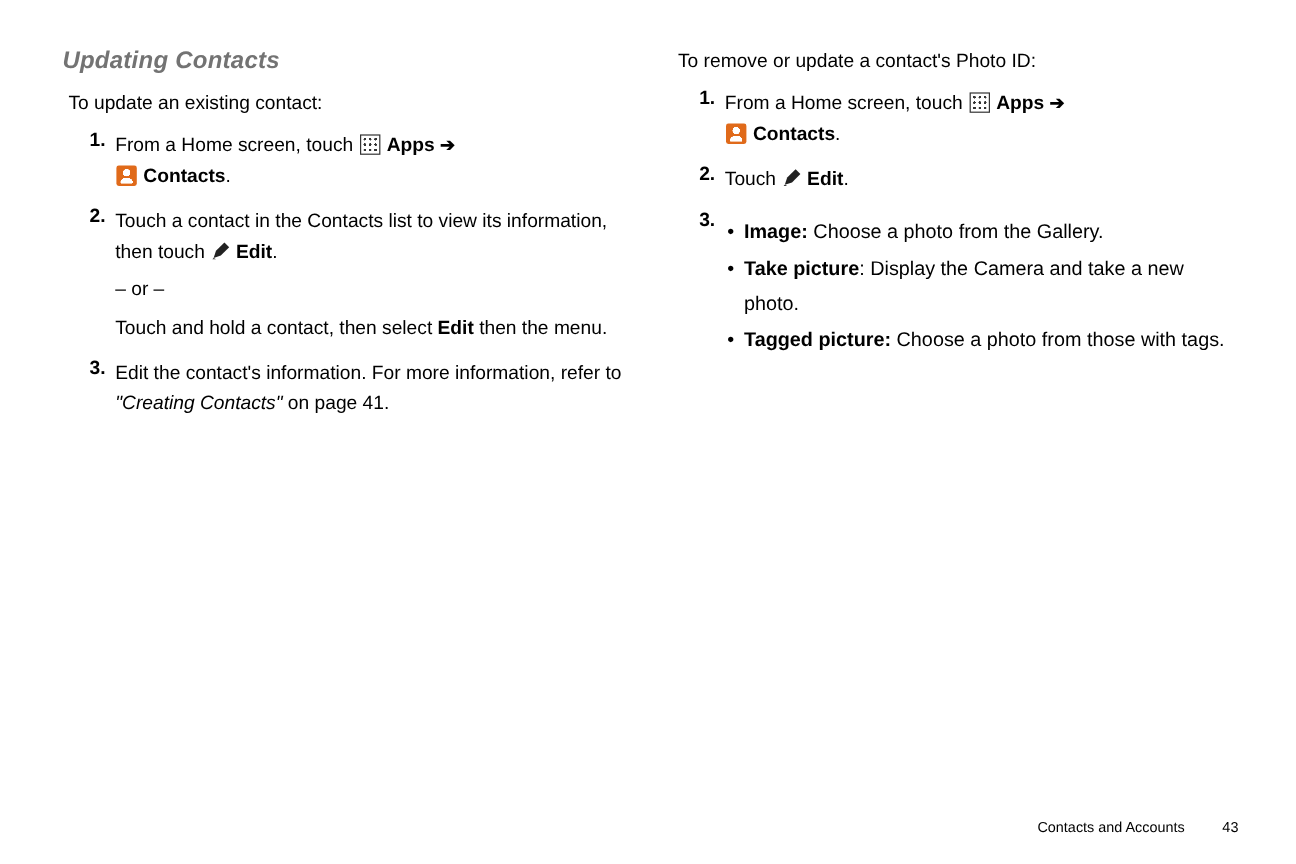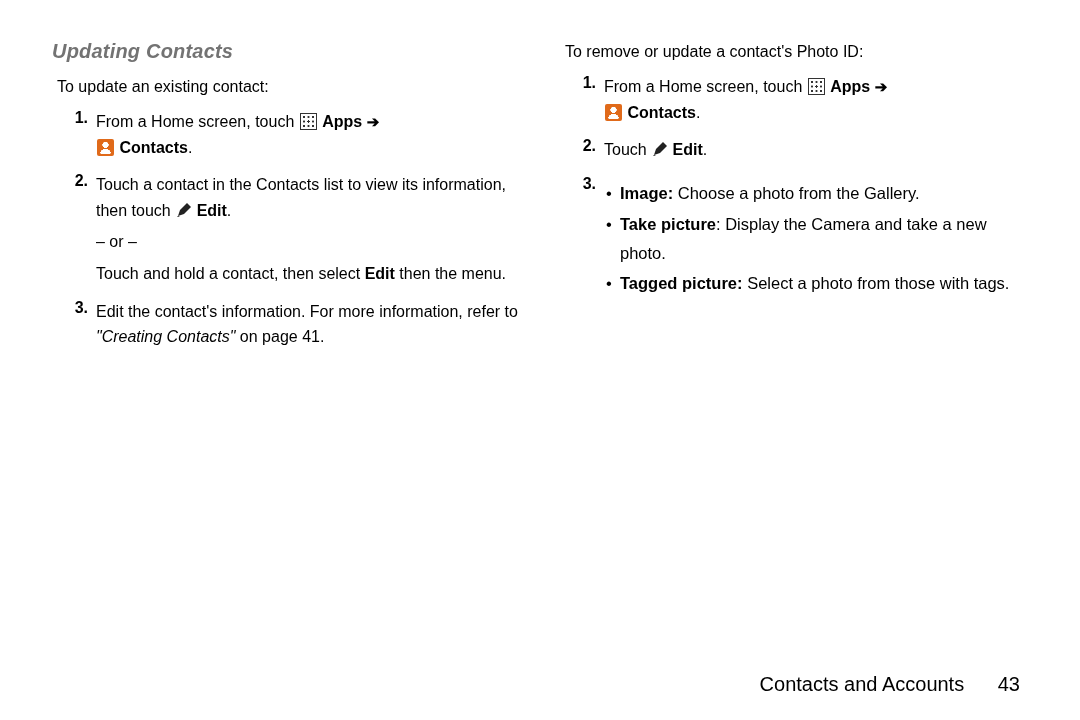--- a/index.html
+++ b/index.html
@@ -121,22 +121,22 @@
   }
   ul.sublist li::before {
     content: "•";
     position: absolute;
     left: 2px;
     top: 0;
   }
   .footer {
     position: absolute;
     bottom: 24px;
-    right: 60px;
-    font-size: 20px;
+    right: 48px;
+    font-size: 12px;
   }
   .footer .pn { margin-left: 28px; }
 </style>
 </head>
 <body>
 
 <div class="page">
 
   <div class="col">
     <h2 class="section-heading">Updating Contacts</h2>
@@ -215,21 +215,21 @@
             <b>Edit</b><span>.</span>
           </p>
         </div>
       </li>
       <li>
         <div class="num">3.</div>
         <div class="step-body">
           <ul class="sublist">
             <li><b>Image:</b><span> Choose a photo from the Gallery.</span></li>
             <li><b>Take picture</b><span>: Display the Camera and take a new photo.</span></li>
-            <li><b>Tagged picture:</b><span> Select a photo from those with tags.</span></li>
+            <li><b>Tagged picture:</b><span> Choose a photo from those with tags.</span></li>
           </ul>
         </div>
       </li>
     </ol>
   </div>
 </div>
 
 <div class="footer">
   <span>Contacts and Accounts</span>
   <span class="pn">43</span>

